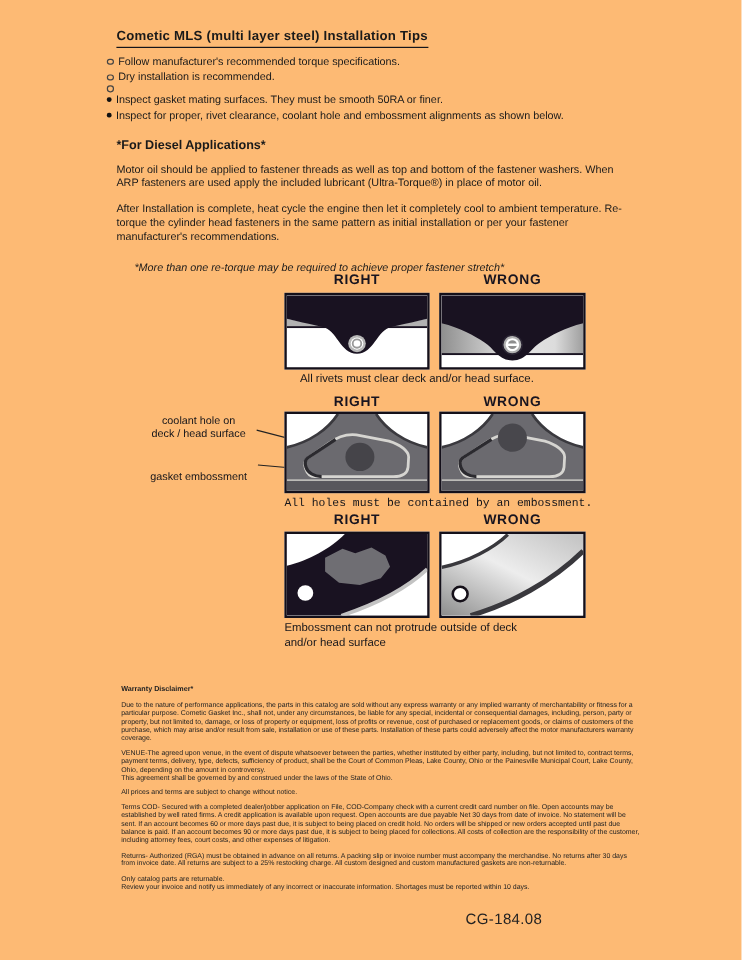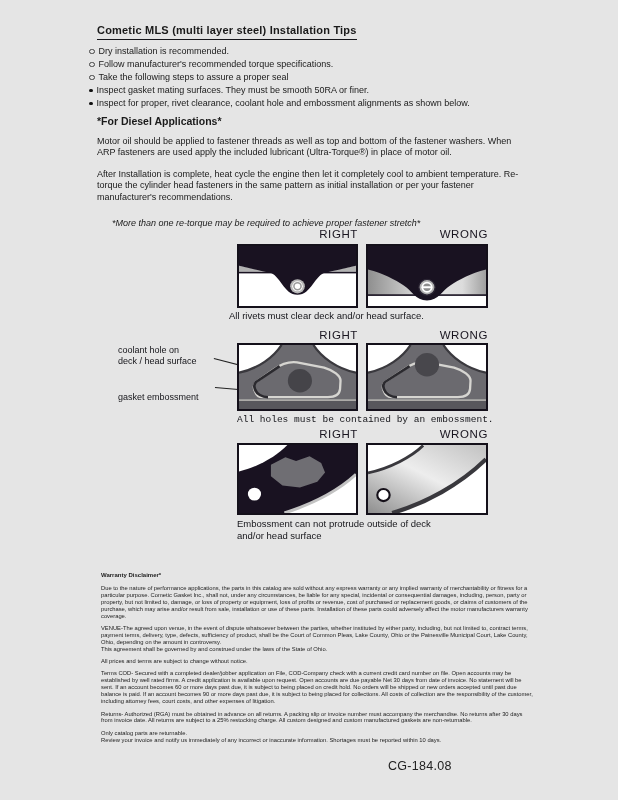--- a/index.html
+++ b/index.html
@@ -1,41 +1,41 @@
 <!DOCTYPE html>
 <html><head>
 <meta charset="utf-8">
 <style>
   html,body{margin:0;padding:0;background:#ffffff;}
-  .page{position:relative;width:618px;height:800px;background:#e5e5e5;overflow:hidden;
+  .page{position:relative;width:618px;height:800px;background:#fdba74;overflow:hidden;
         font-family:"Liberation Sans", sans-serif;color:#1a1a1a;}
 
   .title{position:absolute;left:97px;top:24px;font-size:11px;font-weight:bold;
          border-bottom:1.5px solid #15151a;padding-bottom:2.5px;letter-spacing:0.2px;}
 
   .tips{position:absolute;left:89px;top:45px;width:448px;font-size:9px;line-height:13px;}
   .tip{display:flex;align-items:center;}
   .tip.sub{}
   .o-bullet{width:3.5px;height:3.5px;border:1px solid #444;border-radius:50%;
             margin-right:4px;flex:0 0 auto;}
   .dot-bullet{width:3.6px;height:3.6px;background:#111;border-radius:50%;
               margin-right:4px;flex:0 0 auto;}
 
   .diesel{position:absolute;left:97px;top:116px;width:430px;font-size:9px;line-height:11.5px;}
   .diesel h2{font-size:10.5px;font-weight:bold;margin:0 0 8px 0;}
   .diesel p{margin:0 0 10px 0;}
   .diesel p.note{margin:15px;font-style:italic;}
 
-  .rw{position:absolute;font-size:11.5px;font-weight:400;letter-spacing:0.6px;
-      text-align:right;color:#18141f;}
+  .rw{position:absolute;font-size:11.5px;font-weight:700;letter-spacing:0.6px;
+      text-align:center;color:#18141f;}
   .panel{position:absolute;border:2px solid #14101a;box-sizing:border-box;background:#fff;}
   .panel svg{display:block;width:100%;height:100%;}
   .caption{position:absolute;font-size:9.5px;line-height:11.5px;color:#15151a;}
 
-  .dlabel{position:absolute;font-size:9px;line-height:10.5px;text-align:left;color:#15151a;}
+  .dlabel{position:absolute;font-size:9px;line-height:10.5px;text-align:center;color:#15151a;}
   .leader{position:absolute;height:1px;background:#222;transform-origin:0 0;}
 
   .warranty{position:absolute;left:101px;top:572px;width:433px;font-size:5.8px;
             line-height:6.9px;color:#222;}
   .warranty .whead{font-size:6px;font-weight:bold;margin:0 0 6px 0;}
   .warranty p{margin:0 0 5.5px 0;}
   .warranty p.no-gap{margin-bottom:0;}
 
   .footer-code{position:absolute;left:388px;top:759px;font-size:12.5px;
                letter-spacing:0.3px;color:#222;}
@@ -43,29 +43,28 @@
 </head>
 <body>
 
 <div class="page">
 
   <div class="title">Cometic MLS (multi layer steel) Installation Tips</div>
 
   <div class="tips">
     <div class="tip">
       <span class="o-bullet"></span>
-      <span>Dry installation is recommended.</span>
+      <span>Follow manufacturer's recommended torque specifications.</span>
     </div>
     <div class="tip">
       <span class="o-bullet"></span>
-      <span>Follow manufacturer's recommended torque specifications.</span>
+      <span>Dry installation is recommended.</span>
     </div>
     <div class="tip">
       <span class="o-bullet"></span>
-      <span>Take the following steps to assure a proper seal</span>
     </div>
     <div class="tip sub">
       <span class="dot-bullet"></span>
       <span>Inspect gasket mating surfaces.  They must be smooth 50RA or finer.</span>
     </div>
     <div class="tip sub">
       <span class="dot-bullet"></span>
       <span>Inspect for proper, rivet clearance, coolant hole and embossment alignments as shown below.</span>
     </div>
   </div>
@@ -107,21 +106,21 @@
       <rect y="24" width="122" height="29" fill="url(#g1)"></rect>
       <rect y="51.5" width="122" height="1.7" fill="#191221"></rect>
       <path d="M0,0 H122 V25 C106,29 94,36 85,42 C77,47 73,58 61,58 C49,58 45,47 37,42 C28,36 16,29 0,25 Z" fill="#191221"></path>
       <circle cx="61" cy="44" r="8.4" fill="#b0b0b0" stroke="#2a2433" stroke-width="1.4"></circle>
       <circle cx="61" cy="44" r="5.8" fill="#ffffff"></circle>
       <circle cx="61" cy="44" r="3.9" fill="#8d8d8d"></circle>
       <rect x="56.5" y="42.9" width="9" height="2.2" rx="1" fill="#ffffff"></rect>
     </svg>
   </div>
 
-  <div class="caption" style="left:229px;top:310px;">All rivets must clear deck and/or head surface.</div>
+  <div class="caption" style="left:250px;top:310px;">All rivets must clear deck and/or head surface.</div>
 
   <div class="dlabel" style="left:118px;top:345px;width:95px;">
     <div>coolant hole on</div>
     <div>deck / head surface</div>
   </div>
   <div class="dlabel" style="left:118px;top:392px;width:95px;">gasket embossment</div>
 
   <div class="leader" style="left:214px;top:358px;width:85px;transform:rotate(14.5deg);"></div>
   <div class="leader" style="left:215px;top:387px;width:50px;transform:rotate(5deg);"></div>
 

